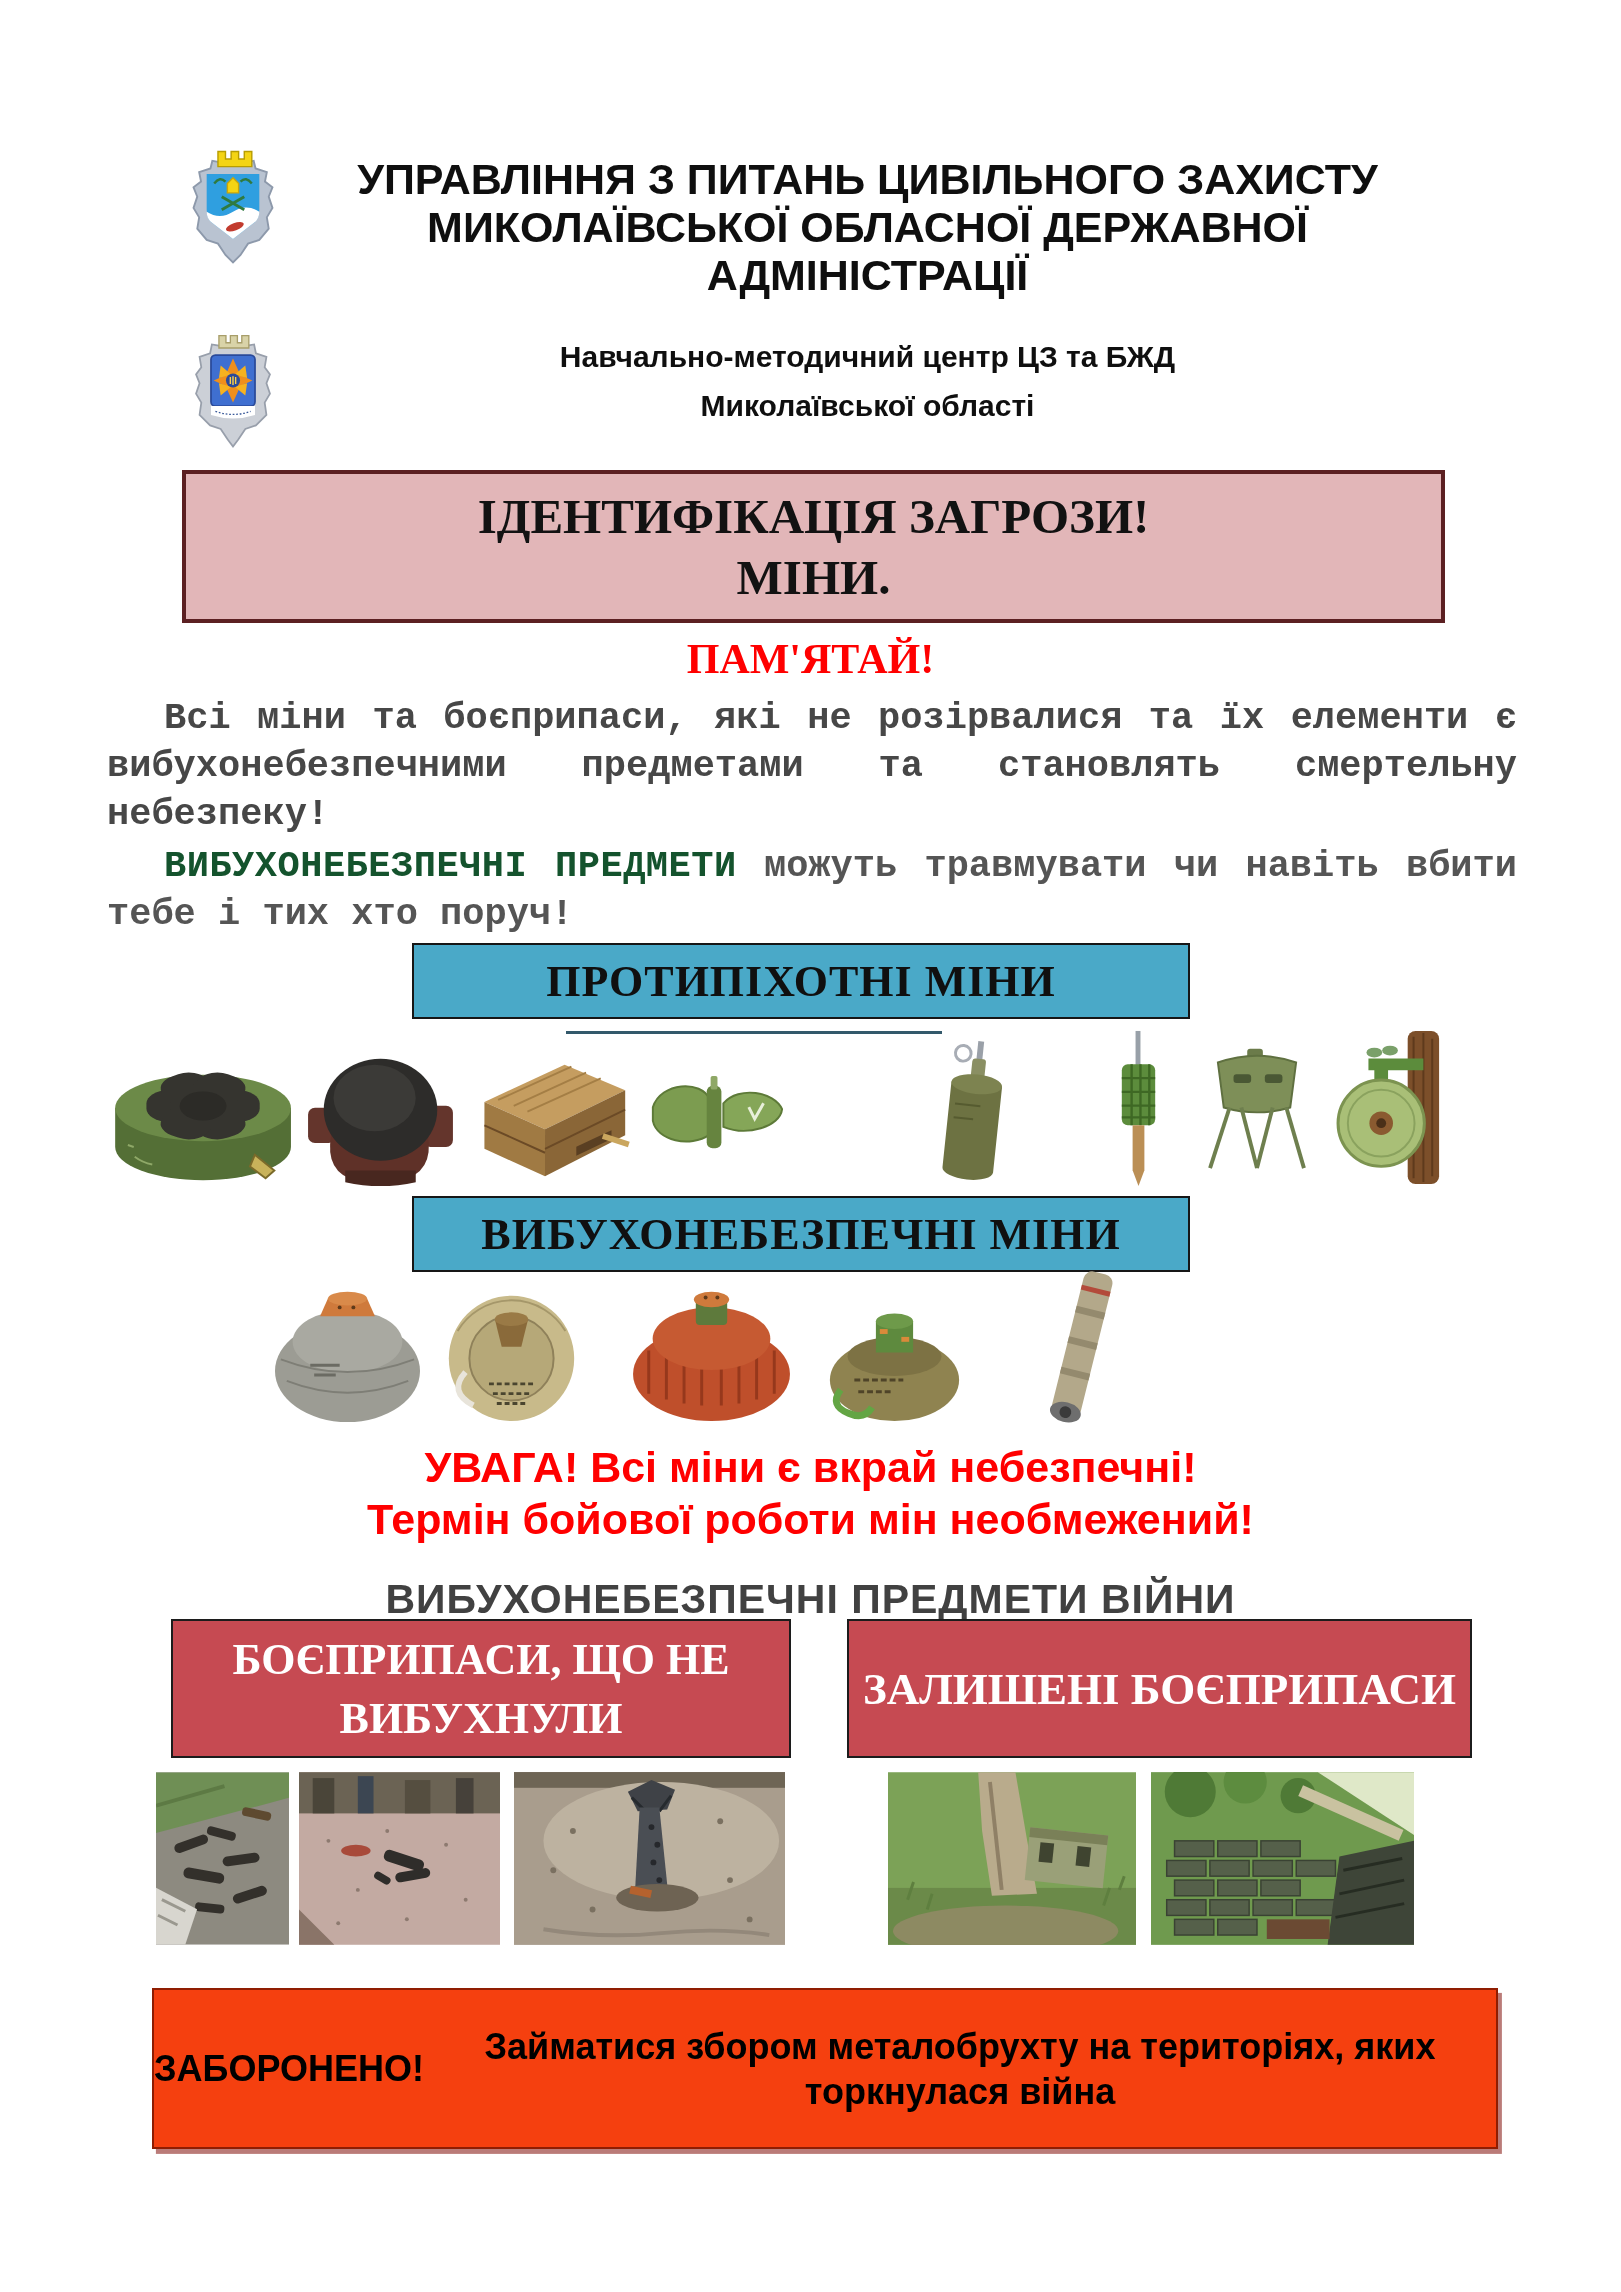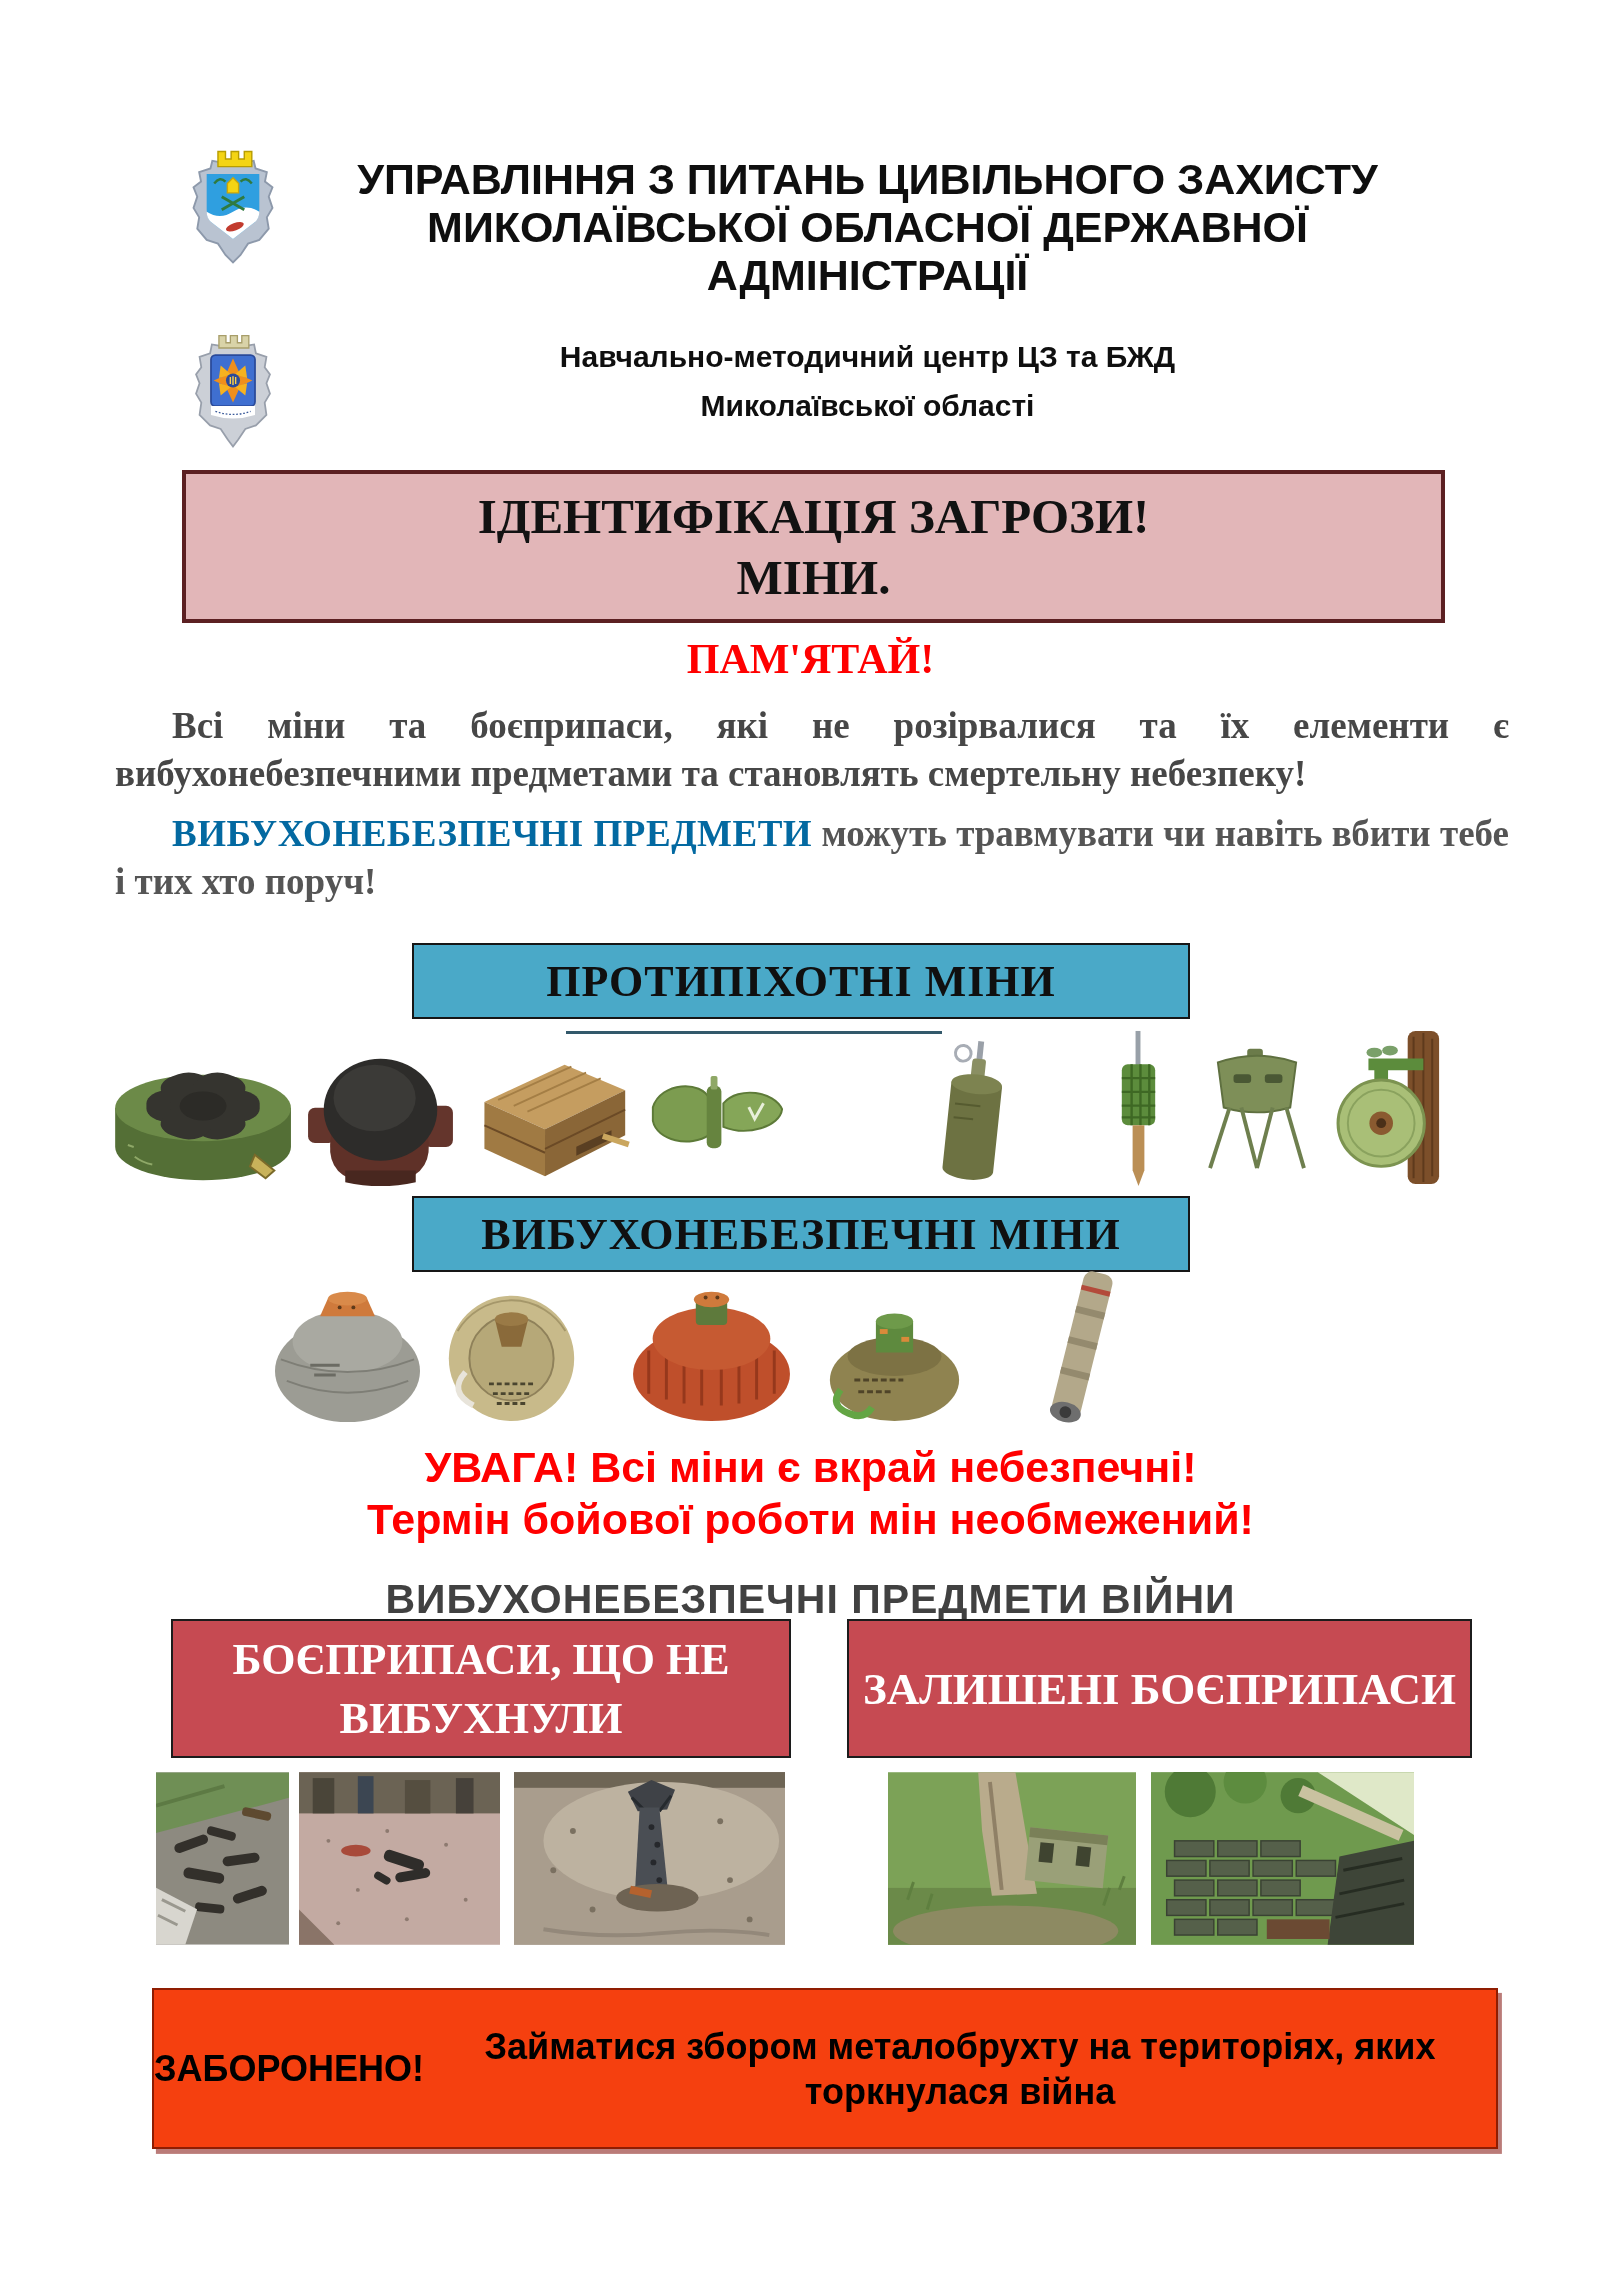--- a/index.html
+++ b/index.html
@@ -20,22 +20,22 @@
   .center-title{left:294px;top:320px;width:1147px;text-align:center;
     font-weight:bold;font-size:30px;line-height:49px;color:var(--title-black);}
   .pink-box{left:182px;top:470px;width:1255px;height:145px;
     background:var(--pink-box-bg);border:4.9px solid var(--pink-box-border);
     display:flex;flex-direction:column;justify-content:center;align-items:center;
     font-weight:bold;font-size:49px;line-height:61px;color:#121212;text-align:center;}
   .remember-title{left:0;top:635px;width:1621px;text-align:center;
     font-weight:bold;font-size:42px;color:var(--warning-red);}
   .bodytext{left:103px;top:690px;width:1418px;text-align:justify;
     font-weight:bold;font-size:37px;line-height:48px;color:var(--body-text);}
-  .bodytext p{margin:12px;text-indent:57px;}
-  .bodytext .hard{color:#0369a1;letter-spacing:0.5px;}
+  .bodytext p{margin:4px;text-indent:57px;font-family:Liberation Mono, monospace;}
+  .bodytext .hard{color:#14532d;letter-spacing:0.5px;}
   .bodytext .soft{font-weight:600;color:#555;}
   .blue-box{left:412px;width:774px;height:72px;background:var(--blue-box-bg);
     border:2.9px solid var(--box-border);display:flex;align-items:center;justify-content:center;
     font-weight:bold;font-size:44px;color:#101010;letter-spacing:1px;}
   .blue-box.b1{top:943px;} .blue-box.b2{top:1196px;}
   .thin-line{left:566px;top:1031px;width:376px;height:2.9px;background:#33596b;}
   .attention{left:0;top:1429px;width:1621px;text-align:center;font-weight:bold;
     font-size:43px;line-height:52px;color:var(--warning-red);}
   .remnants-heading{left:0;top:1564px;width:1621px;text-align:center;
     font-weight:bold;font-size:41px;color:var(--heading-gray);letter-spacing:1px;}

